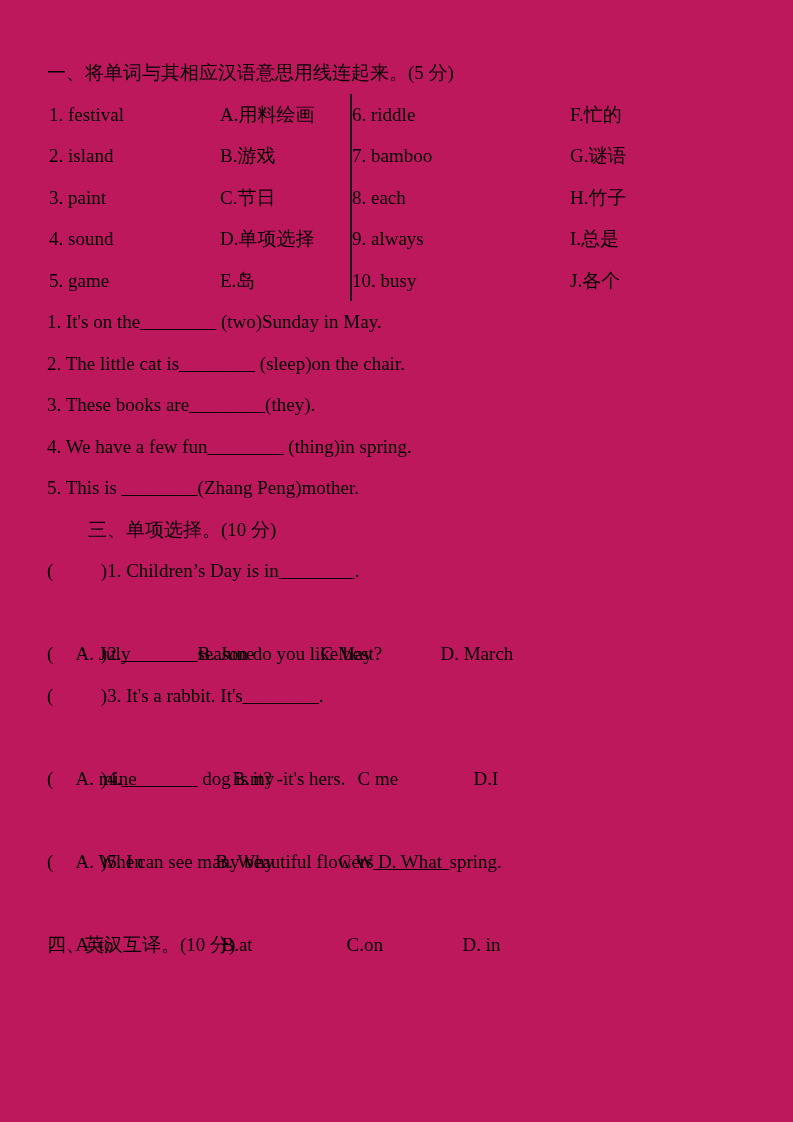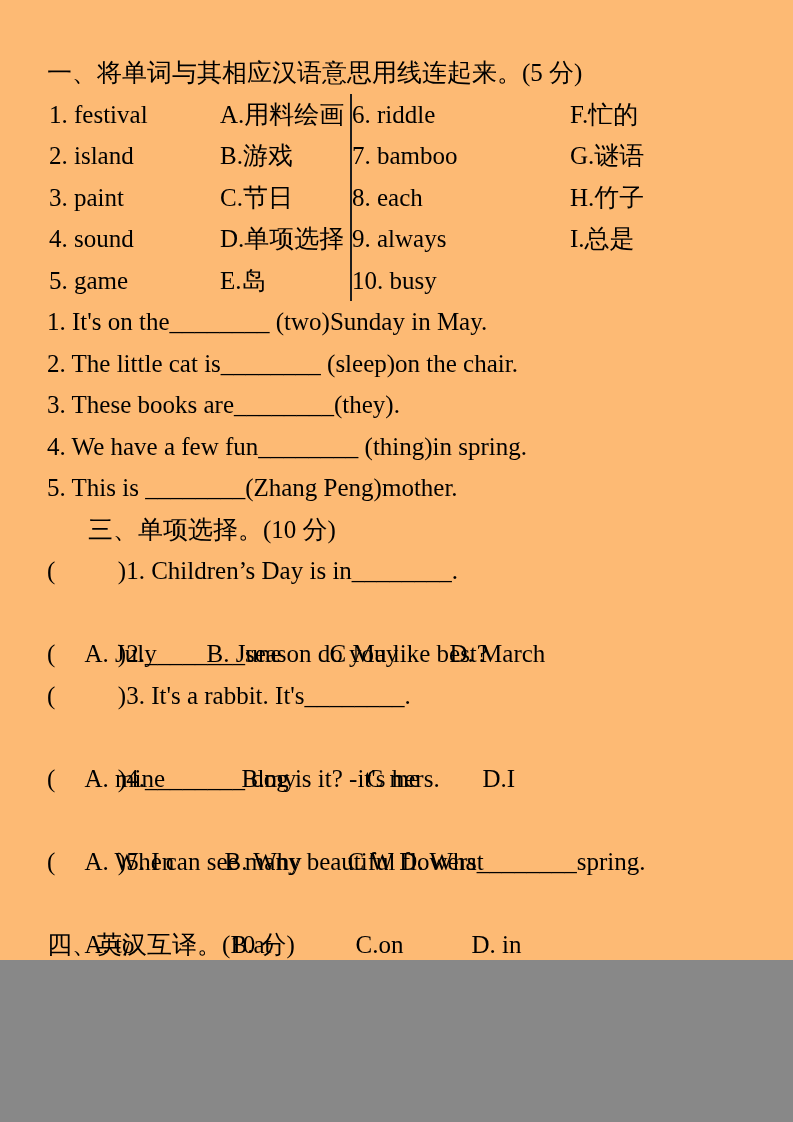--- a/index.html
+++ b/index.html
@@ -1,24 +1,24 @@
 <!DOCTYPE html>
 <html><head>
 <meta charset="utf-8">
 <style>
   html, body { margin: 0; padding: 0; background: #888; }
   .page {
     position: relative;
     width: 793px;
-    height: 960px;
+    height: 1122px;
     margin: 0 auto;
-    background: #fdba74;
+    background: #be185d;
     color: #000000;
     font-family: "Liberation Serif", "DejaVu Serif", serif;
-    font-size: 25px;
+    font-size: 19px;
     overflow: hidden;
   }
   .content {
     position: absolute;
     top: 52px;
     left: 47px;
     right: 20px;
   }
   .line {
     height: 41.5px;
@@ -84,20 +84,21 @@
       <div class="m2">H.竹子</div>
 
       <div class="w1">4. sound</div>
       <div class="m1">D.单项选择</div>
       <div class="w2">9. always</div>
       <div class="m2">I.总是</div>
 
       <div class="w1">5. game</div>
       <div class="m1">E.岛</div>
       <div class="w2">10. busy</div>
+      <div class="m2">J.各个</div>
     </div>
 
     <div class="line">1. It's on the________ (two)Sunday in May.</div>
     <div class="line">2. The little cat is________ (sleep)on the chair.</div>
     <div class="line">3. These books are________(they).</div>
     <div class="line">4. We have a few fun________ (thing)in spring.</div>
     <div class="line">5. This is ________(Zhang Peng)mother.</div>
 
     <div class="line indent">三、单项选择。(10 分)</div>
 

